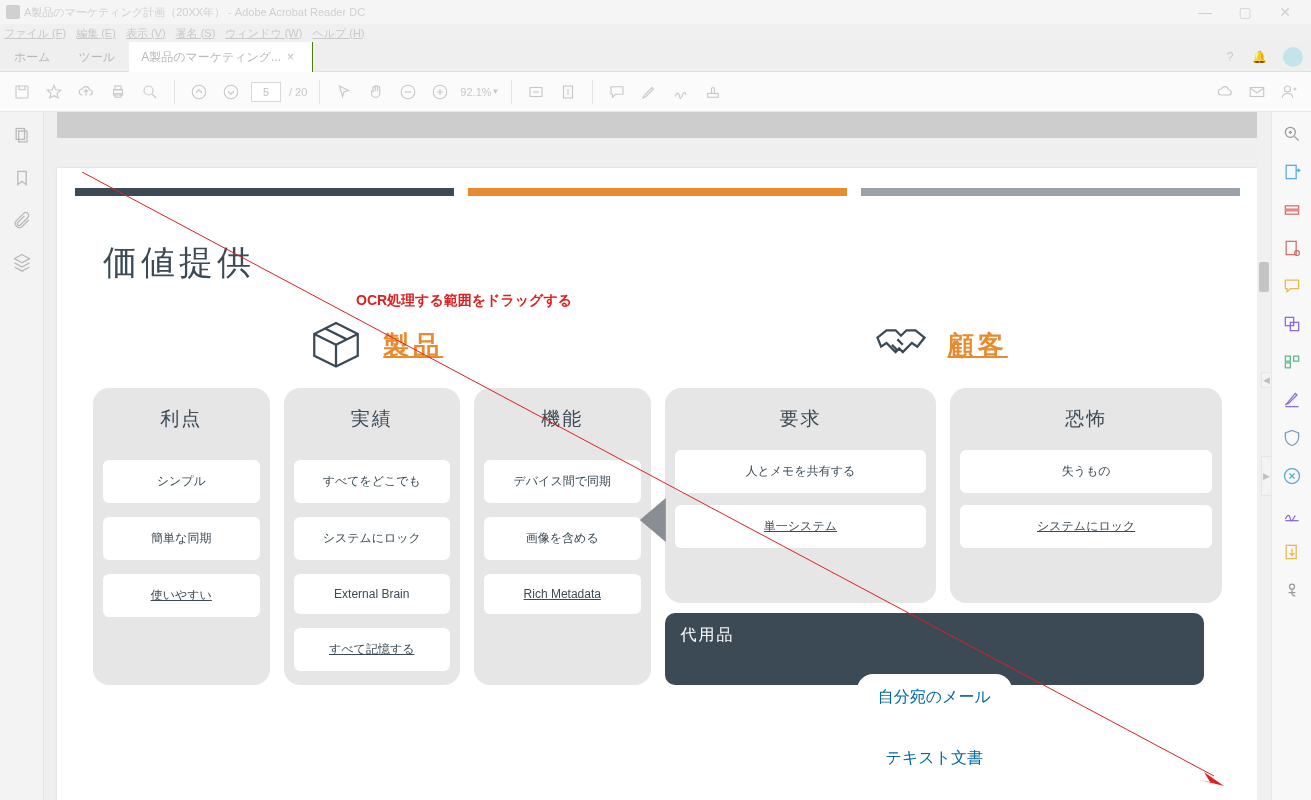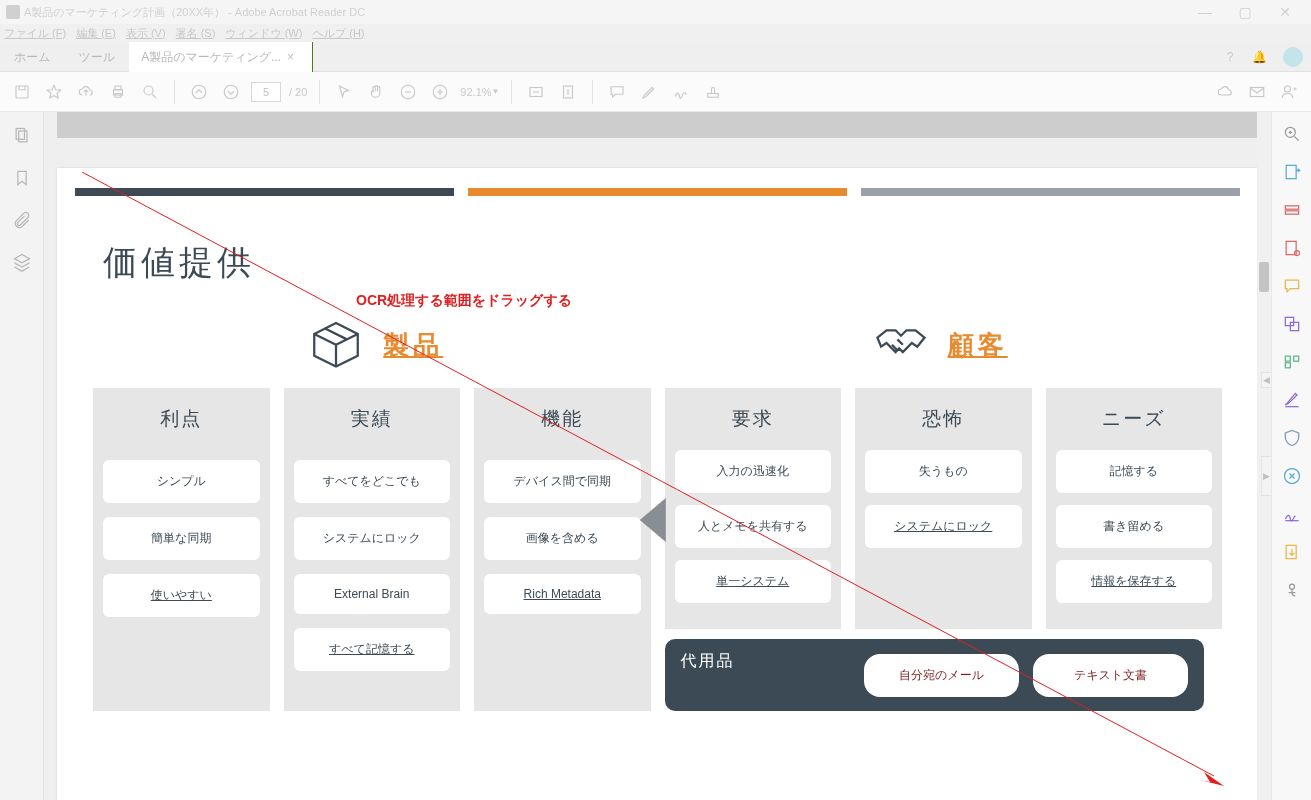--- a/index.html
+++ b/index.html
@@ -52,33 +52,33 @@
 
 .main-title { font-size:34px; color:#3b4a55; font-weight:400; margin:0 0 28px 28px; letter-spacing:4px; }
 
 .section-heads { display:flex; margin:0 18px 12px; }
 .section-heads .left,.section-heads .right { flex:1; display:flex; align-items:center; justify-content:center; gap:18px; }
 .section-heads .sicon svg { width:58px; height:58px; }
 .section-heads .slabel { font-size:26px; color:#e88a2e; font-weight:600; letter-spacing:4px;text-decoration:underline; }
 
 .columns { display:flex; gap:14px; margin:0 18px; position:relative; }
 .col-wrap { flex:1; display:flex; gap:14px; }
-.col { flex:1; background:#e6e6e6; border-radius:0; padding:18px 10px 14px; text-align:center; }
+.col { flex:1; background:#e6e6e6; border-radius:16px; padding:18px 10px 14px; text-align:center; }
 .col .col-title { font-size:19px; color:#3b4a55; margin-bottom:28px; letter-spacing:2px; }
 .col .cell { background:#fff; border-radius:6px; padding:13px 4px; font-size:12px; color:#3b4a55; margin-bottom:14px; }
 .col .cell:last-child { margin-bottom:0;text-decoration:underline; }
 .col.right .col-title { margin-bottom:18px; }
 .col.right .cell { margin-bottom:12px; }
 
 .arrow-tri { position:absolute; left:50%; top:110px; transform:translateX(-70%); width:0; height:0; border-top:22px solid transparent; border-bottom:22px solid transparent; border-right:26px solid #888e93; }
 
-.sub-bar { position:absolute; left:calc(50% + 7px); right:18px; bottom:0; height:72px; background:#3b4a55; border-radius:10px; padding:10px 16px; display:flex; align-items:center; gap:14px; }
+.sub-bar { position:absolute; left:calc(50% + 7px); right:18px; bottom:0; height:72px; background:#3b4a55; border-radius:10px; padding:10px 16px; display:flex; align-items:center; gap:14px;flex-direction:column; }
 .sub-bar .sublabel { color:#fff; font-size:16px; align-self:flex-start; margin-top:2px; letter-spacing:2px; }
 .sub-bar .subspacer { flex:1; }
-.sub-bar .subcell { background:#fff; border-radius:16px; padding:13px 0; width:155px; text-align:center; font-size:12px; color:#7f1d1d; }
+.sub-bar .subcell { background:#fff; border-radius:16px; padding:13px 0; width:155px; text-align:center; font-size:16px; color:#0369a1; }
 .col-area { position:relative; height:320px; margin-bottom:0; }
 
 .ocr-note { position:absolute; left:356px; top:292px; color:#e02020; font-size:14px; font-weight:600; z-index:10; pointer-events:none; }
 .ocr-arrow { position:absolute; left:82px; top:172px; width:1142px; height:614px; pointer-events:none; z-index:9; }
 
 .pad-left { padding-bottom:62px; }
 </style>
 </head>
 <body>
 
@@ -304,34 +304,27 @@
             <div class="col pad-left">
               <div class="col-title">機能</div>
               <div class="cell">デバイス間で同期</div>
               <div class="cell">画像を含める</div>
               <div class="cell">Rich Metadata</div>
             </div>
           </div>
           <div class="col-wrap" style="padding-bottom:82px;justify-content:flex-end;">
             <div class="col right">
               <div class="col-title">要求</div>
-              <div class="cell">入力の迅速化</div>
               <div class="cell">人とメモを共有する</div>
               <div class="cell">単一システム</div>
             </div>
             <div class="col right">
               <div class="col-title">恐怖</div>
               <div class="cell">失うもの</div>
               <div class="cell">システムにロック</div>
-            </div>
-            <div class="col right">
-              <div class="col-title">ニーズ</div>
-              <div class="cell">記憶する</div>
-              <div class="cell">書き留める</div>
-              <div class="cell">情報を保存する</div>
             </div>
           </div>
           <div class="arrow-tri"></div>
           <div class="sub-bar">
             <span class="sublabel">代用品</span>
             <span class="subspacer"></span>
             <div class="subcell">自分宛のメール</div>
             <div class="subcell">テキスト文書</div>
           </div>
         </div>

